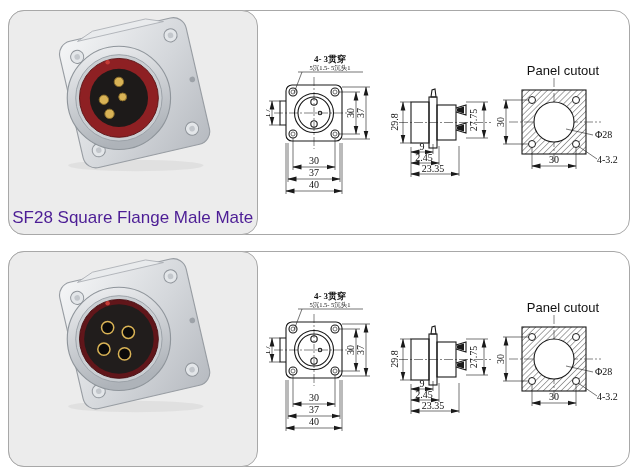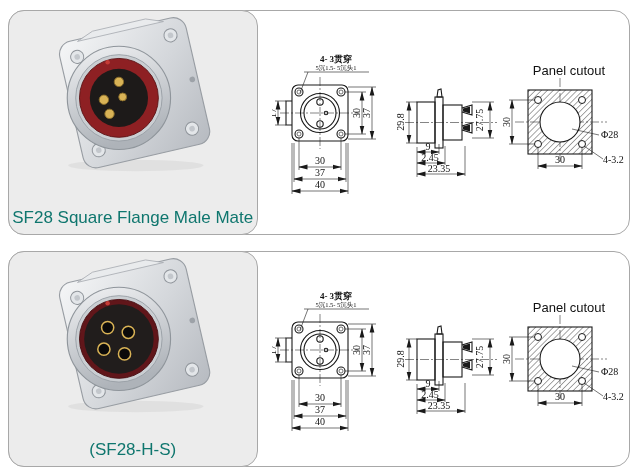--- a/index.html
+++ b/index.html
@@ -6,22 +6,22 @@
   .page{position:relative;width:640px;height:476px;background:#fff;overflow:hidden;
         font-family:"Liberation Sans",sans-serif;}
   .card{position:absolute;left:8px;width:622px;background:#fff;
         border:1.3px solid #a8a8a8;border-radius:16px;box-sizing:border-box;}
   .card.c1{top:10px;height:225px;}
   .card.c2{top:251px;height:216px;}
   .photo-panel{position:absolute;left:-1.3px;top:-1.3px;bottom:-1.3px;width:250px;
         background:#ececec;border:1.3px solid #a8a8a8;border-radius:16px;box-sizing:border-box;}
   .photo-svg{position:absolute;left:50%;top:6px;transform:translateX(-50%);}
   .panel-label{position:absolute;left:2px;right:2px;bottom:7px;text-align:center;
-        font-size:17px;line-height:1.12;color:#0f766e;}
-  .drawings{position:absolute;left:249px;top:0;right:0;bottom:0;margin-left:6px;}
+        font-size:17px;line-height:1.12;color:#4c1d95;}
+  .drawings{position:absolute;left:249px;top:0;right:0;bottom:0;}
   .dw{position:absolute;}
   .dw text{font-family:"Liberation Serif","DejaVu Serif",serif;font-size:10px;fill:#111;}
   .dw .note1{font-size:9px;font-weight:bold;}
   .dw .note2{font-size:6.5px;}
   .dw .cutout-title{font-family:"Liberation Sans",sans-serif;font-size:13px;fill:#111;}
   .ol{stroke:#1a1a1a;stroke-width:1.1;fill:none;}
   .thin{stroke:#1a1a1a;stroke-width:0.6;fill:none;}
   .cl{stroke:#333;stroke-width:0.6;fill:none;stroke-dasharray:9 2 2 2;}
   .dim{stroke:#1a1a1a;stroke-width:0.6;fill:none;}
 </style>
@@ -224,21 +224,20 @@
         <circle cx="100" cy="86" r="37" fill="#211d1c"></circle>
         <circle cx="88" cy="48" r="2.4" fill="#c43b36"></circle>
         <g>
           <circle cx="88" cy="74" r="6.5" fill="#0b0a0a" stroke="#d9b356" stroke-width="1.6"></circle>
           <circle cx="110" cy="79" r="6.5" fill="#0b0a0a" stroke="#d9b356" stroke-width="1.6"></circle>
           <circle cx="84" cy="97" r="6.5" fill="#0b0a0a" stroke="#d9b356" stroke-width="1.6"></circle>
           <circle cx="106" cy="102" r="6.5" fill="#0b0a0a" stroke="#d9b356" stroke-width="1.6"></circle>
         </g>
       </svg>
       <div class="panel-label">
-        <div>(SF28-H-S)</div>
       </div>
     </div>
 
     <div class="drawings">
 
       <svg class="dw" style="left:8px;top:36px" width="126" height="152" viewBox="0 0 126 152">
         <text class="note1" x="64" y="11" text-anchor="middle">4- 3贯穿</text>
         <text class="note2" x="64" y="19" text-anchor="middle">5沉1.5- 5沉头1</text>
         <line class="thin" x1="32" y1="21" x2="97" y2="21"></line>
         <line class="thin" x1="36" y1="21" x2="28" y2="42"></line>

